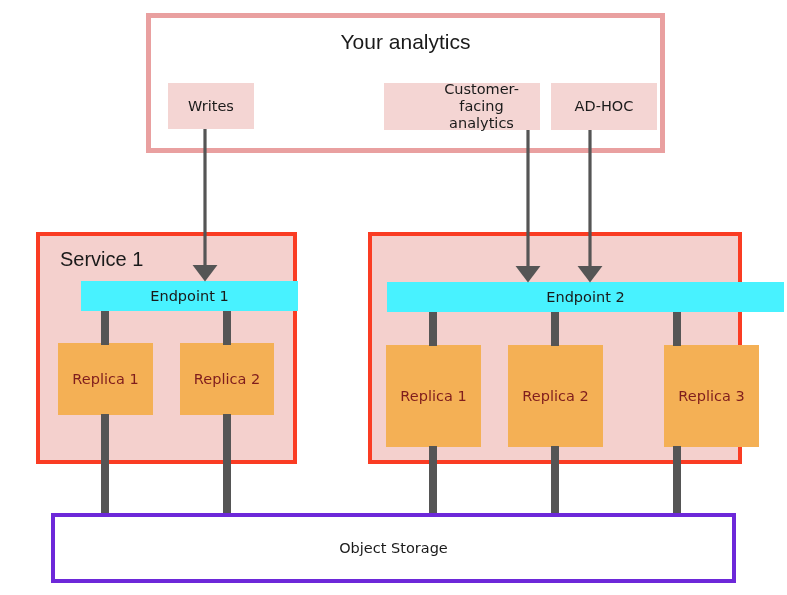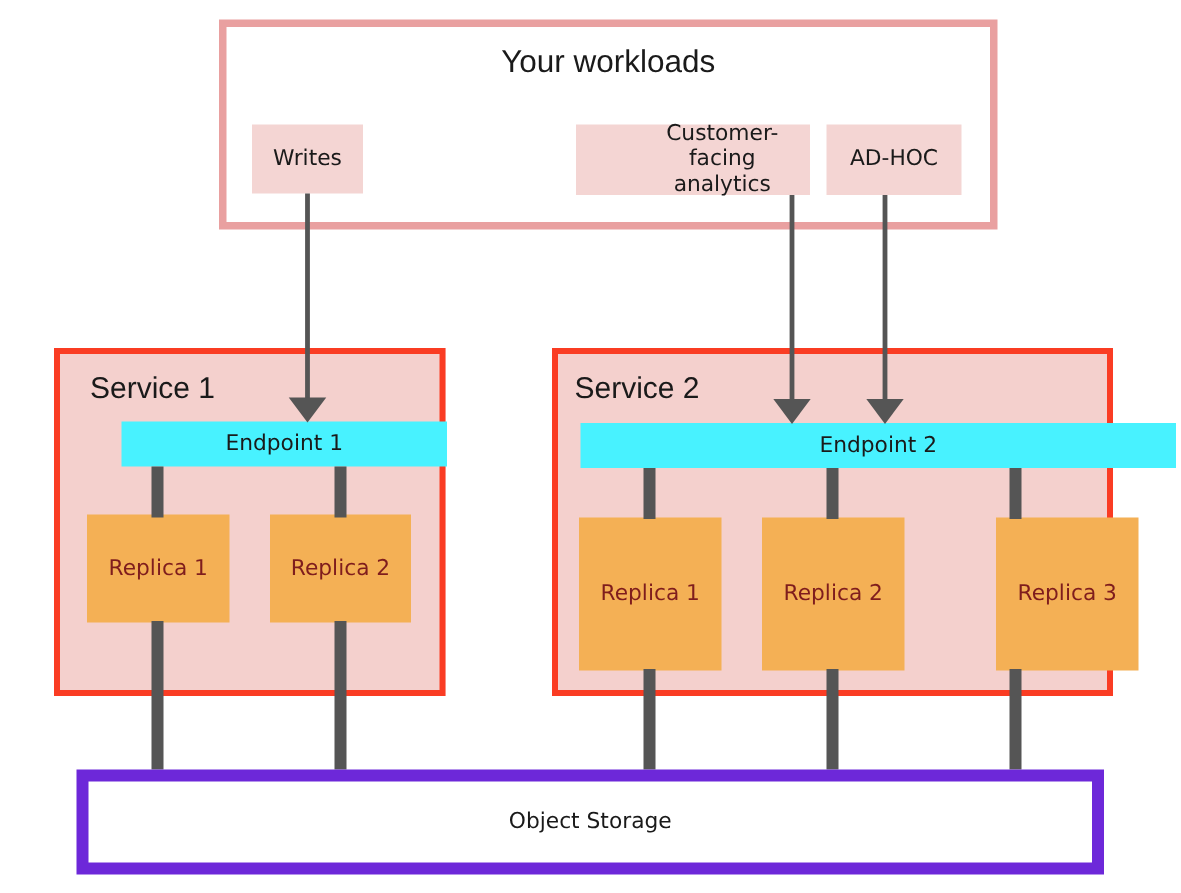--- a/index.html
+++ b/index.html
@@ -46,23 +46,23 @@
     color: #1a1a1a;
     font-size: 14.5px;
     line-height: 17px;
     display: flex;
     align-items: center;
     justify-content: center;
     text-align: center;
     box-sizing: border-box;
     padding: 2px 6px;
   }
-  #chip-writes   { left: 168px; top: 83px; width: 74px;  height: 46px; }
+  #chip-writes   { left: 168px; top: 83px; width: 86px;  height: 46px; }
   #chip-cfa      { left: 384px; top: 83px; width: 156px; height: 47px; padding-left: 45px; }
-  #chip-adhoc    { left: 551px; top: 83px; width: 90px;  height: 47px; }
+  #chip-adhoc    { left: 551px; top: 83px; width: 106px;  height: 47px; }
 
   
   .service-box {
     position: absolute;
     box-sizing: border-box;
     border: 4px solid #fa3c23;
     background: #f4d0cd;
   }
   #service-1 { left: 36px;  top: 232px; width: 261px; height: 232px; }
   #service-2 { left: 368px; top: 232px; width: 374px; height: 232px; }
@@ -108,21 +108,21 @@
   #s2-replica-3 { left: 664px; top: 345px; width: 95px; height: 102px; }
 
   
   .object-storage {
     position: absolute;
     left: 51px;
     top: 513px;
     width: 685px;
     height: 70px;
     box-sizing: border-box;
-    border: 8px solid #6d28d9;
+    border: 4px solid #6d28d9;
     background: #ffffff;
     display: flex;
     align-items: center;
     justify-content: center;
     font-size: 14.5px;
     color: #1a1a1a;
   }
 
   
   .connector {
@@ -138,39 +138,38 @@
     height: 595px;
     pointer-events: none;
   }
 </style>
 </head>
 <body>
 
 <div id="canvas">
 
   <div class="workloads-box"></div>
-  <div class="workloads-title">Your workloads</div>
+  <div class="workloads-title">Your analytics</div>
 
   <div class="workload-chip" id="chip-writes">Writes</div>
 
   <div class="workload-chip" id="chip-cfa">Customer-facing analytics</div>
 
   <div class="workload-chip" id="chip-adhoc">AD-HOC</div>
 
   <div class="service-box" id="service-1"></div>
   <div class="service-label" id="service-1-label">Service 1</div>
 
   <div class="endpoint" id="endpoint-1">Endpoint 1</div>
 
   <div class="replica" id="s1-replica-1">Replica 1</div>
 
   <div class="replica" id="s1-replica-2">Replica 2</div>
 
   <div class="service-box" id="service-2"></div>
-  <div class="service-label" id="service-2-label">Service 2</div>
 
   <div class="endpoint" id="endpoint-2">Endpoint 2</div>
 
   <div class="replica" id="s2-replica-1">Replica 1</div>
 
   <div class="replica" id="s2-replica-2">Replica 2</div>
 
   <div class="replica" id="s2-replica-3">Replica 3</div>
 
   <div class="connector" style="left:101px; top:311px; height:34px;"></div>

